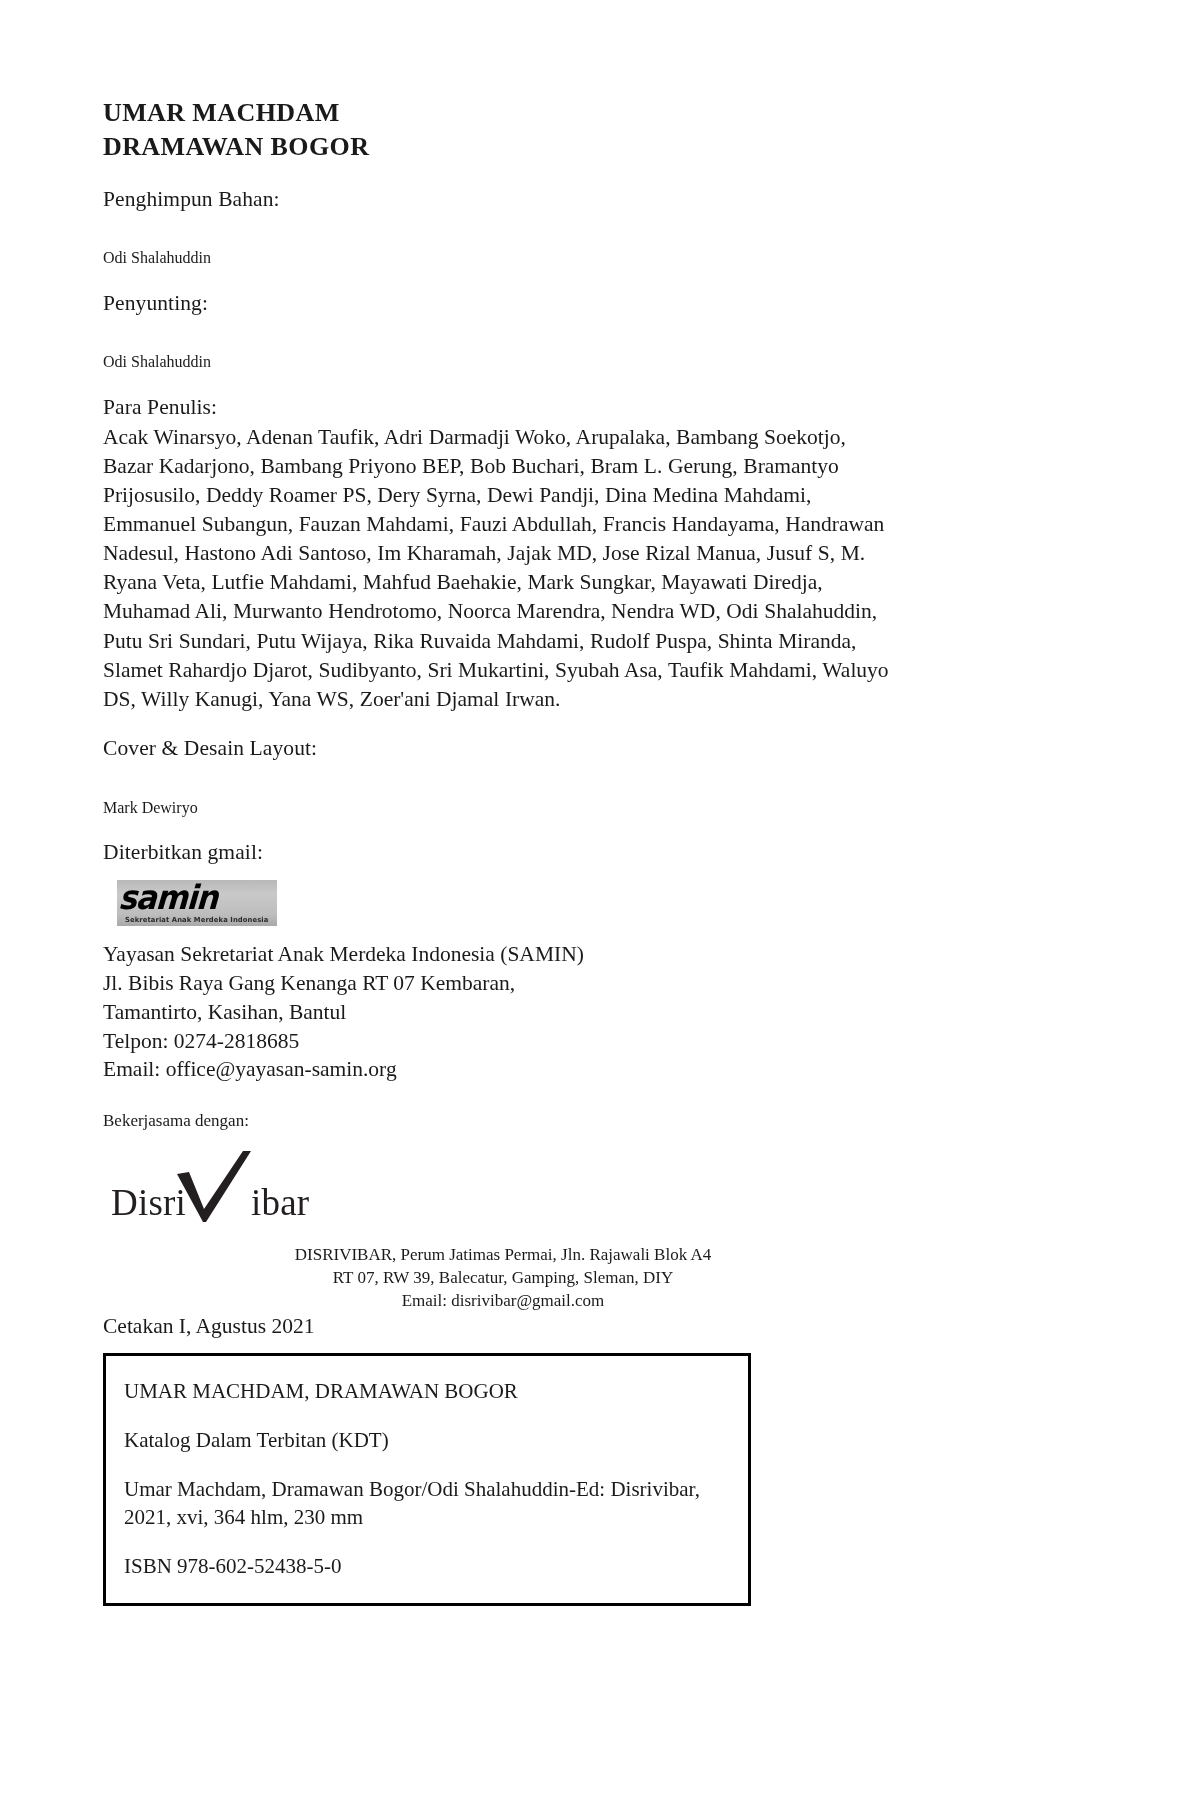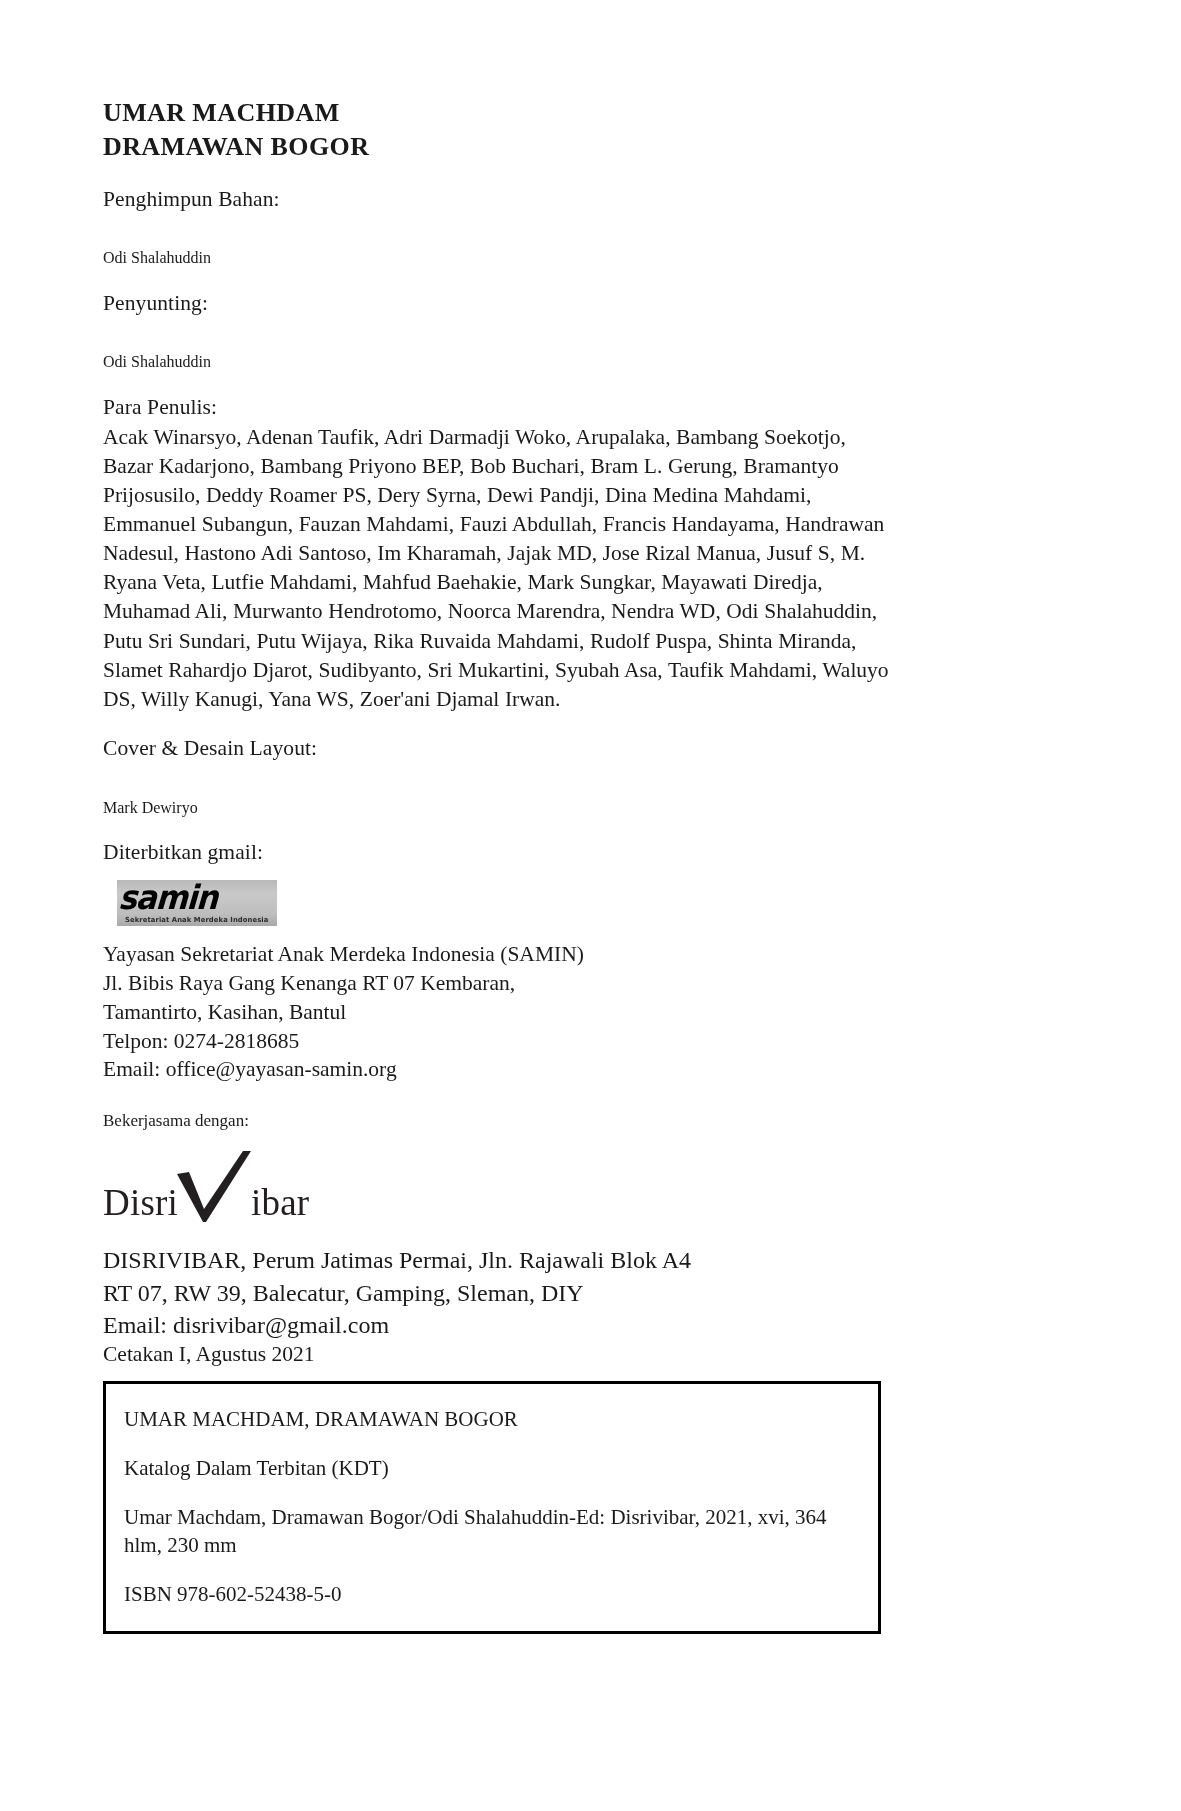--- a/index.html
+++ b/index.html
@@ -111,50 +111,51 @@
 
   
   .disri-logo {
     position: relative;
     height: 82px;
     margin-top: 16px;
     margin-left: 0px;
   }
   .disri-text {
     position: absolute;
-    left: 0;
+    left: 8px;
     top: 35px;
     font-family: "Liberation Serif", serif;
     font-size: 37px;
     letter-spacing: 0.2px;
     color: #231f20;
     line-height: 40px;
   }
   .disri-check {
     position: absolute;
     left: 70px;
     top: 2px;
   }
 
   .disri-addr {
-    font-size: 24px;
+    font-size: 17px;
     line-height: 1.345;
     margin-top: 14px;
+    text-align: center;
   }
   .disri-addr .line { display: block; }
 
   .printing {
     font-size: 21.5px;
     line-height: 1.3;
   }
 
   
   .kdt-box {
     margin-top: 12px;
-    width: 778px;
+    width: 648px;
     box-sizing: border-box;
     border: 3px solid #000000;
     padding: 22px 20px 20px 18px;
   }
   .kdt-line {
     font-size: 21px;
     line-height: 1.33;
     margin-bottom: 21px;
   }
   .kdt-line:last-child { margin-bottom: 2px; }

